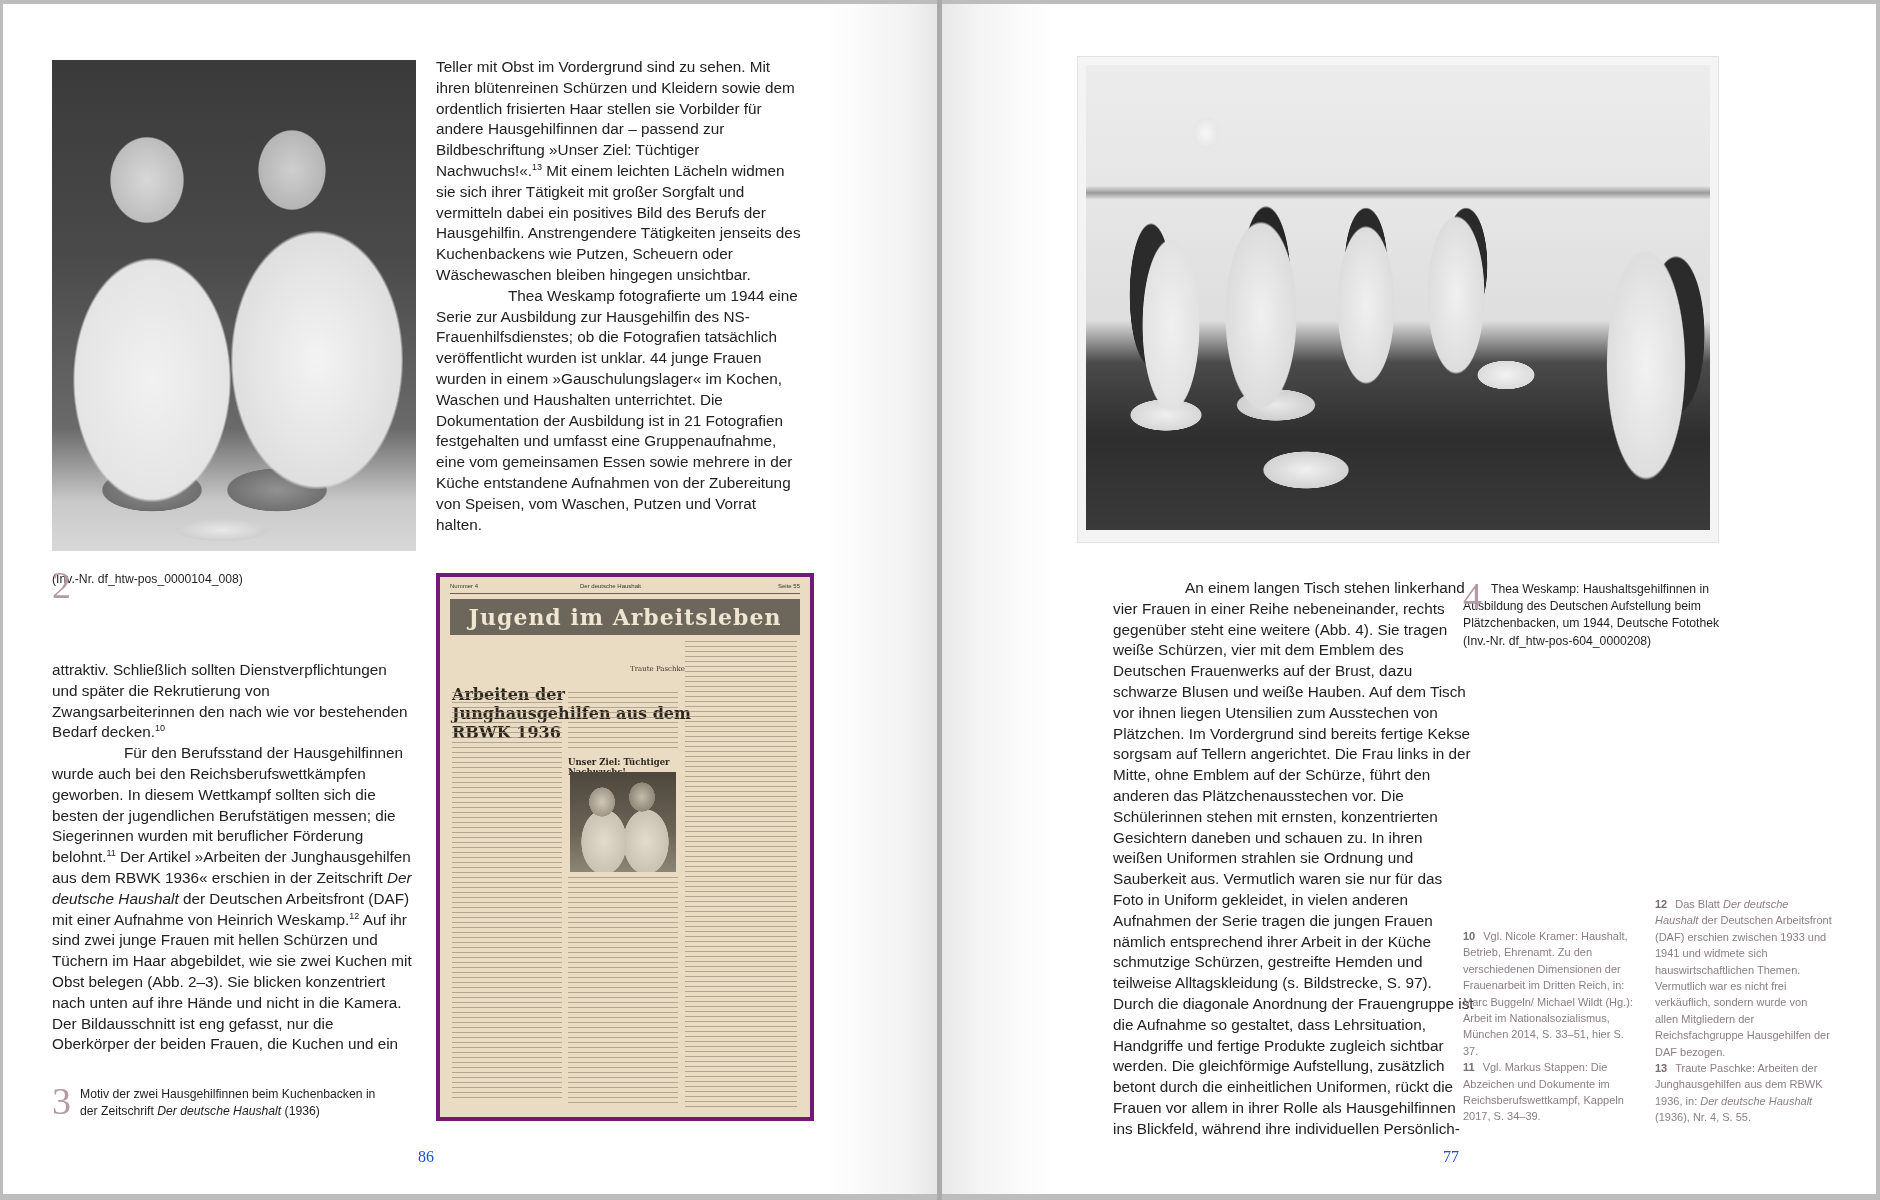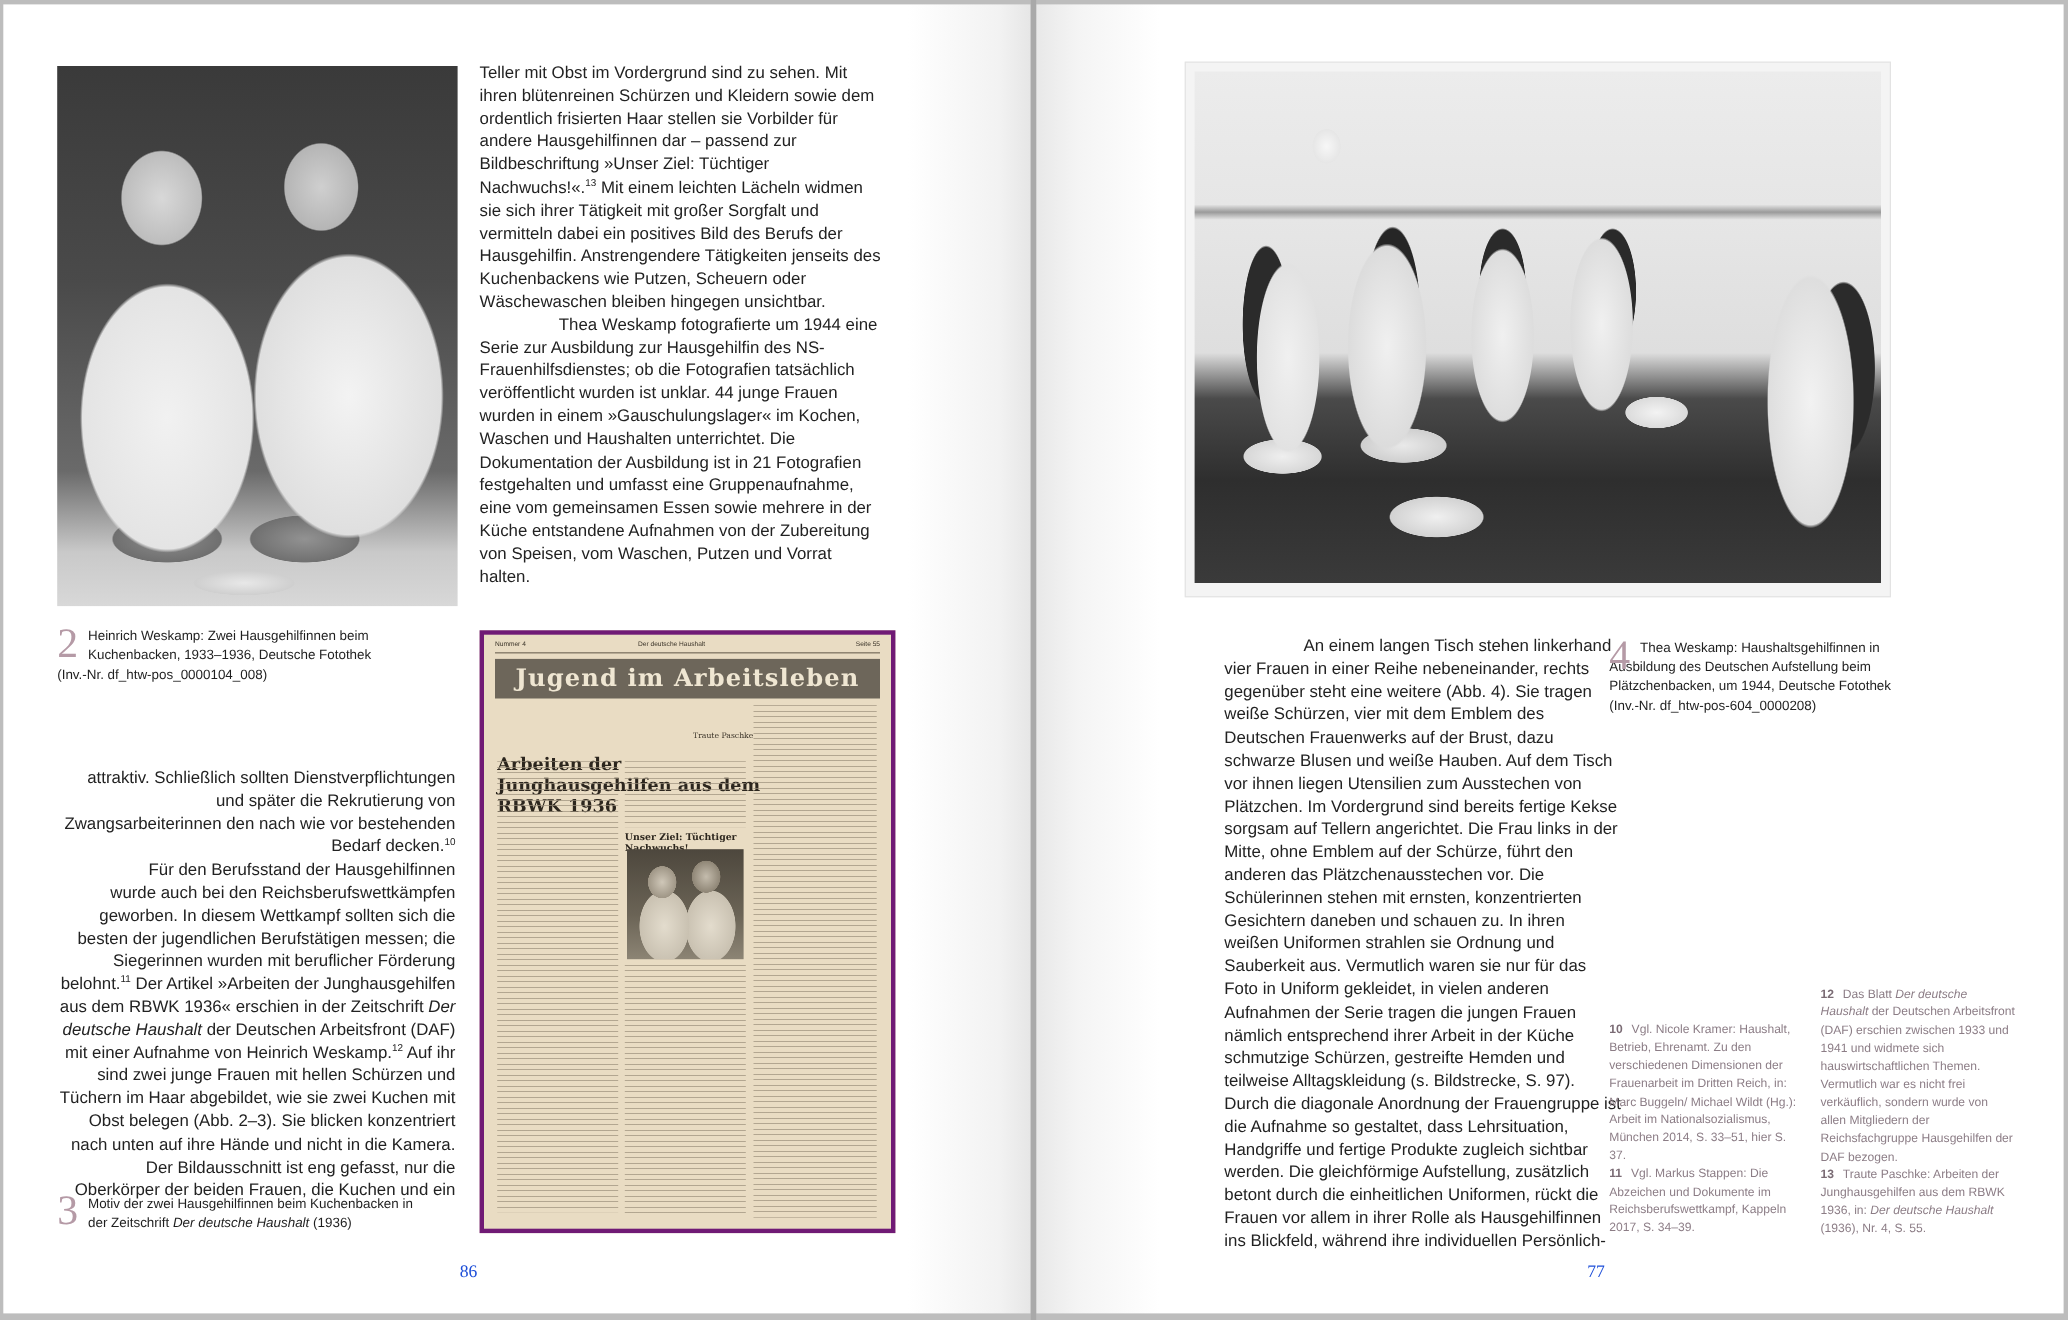--- a/index.html
+++ b/index.html
@@ -126,25 +126,24 @@
 
 <div class="photo photo-2" role="img" aria-label="Two young women in white aprons and headscarves baking cakes"></div>
 
 <div class="body-text" style="left:436px; top:57px; width:370px;">
   <p><span>Teller mit Obst im Vordergrund sind zu sehen. Mit ihren blütenreinen Schürzen und Kleidern sowie dem ordentlich frisierten Haar stellen sie Vorbilder für andere Hausgehilfinnen dar – passend zur Bildbeschriftung »Unser Ziel: Tüchtiger Nachwuchs!«.</span><sup>13</sup><span> Mit einem leichten Lächeln widmen sie sich ihrer Tätigkeit mit großer Sorgfalt und vermitteln dabei ein positives Bild des Berufs der Hausgehilfin. Anstrengendere Tätigkeiten jenseits des Kuchenbackens wie Putzen, Scheuern oder Wäschewaschen bleiben hingegen unsichtbar.</span></p>
   <p class="indent">Thea Weskamp fotografierte um 1944 eine Serie zur Ausbildung zur Hausgehilfin des NS-Frauenhilfsdienstes; ob die Fotografien tatsächlich veröffentlicht wurden ist unklar. 44 junge Frauen wurden in einem »Gauschulungslager« im Kochen, Waschen und Haushalten unterrichtet. Die Dokumentation der Ausbildung ist in 21 Fotografien festgehalten und umfasst eine Gruppenaufnahme, eine vom gemeinsamen Essen sowie mehrere in der Küche entstandene Aufnahmen von der Zubereitung von Speisen, vom Waschen, Putzen und Vorrat halten.</p>
 </div>
 
 <div class="caption" style="left:52px; top:570px; width:320px;">
   <span class="num">2</span>
-  <span class="txt">Heinrich Weskamp: Zwei Hausgehilfinnen beim Kuchenbacken, 1933–1936, Deutsche Fotothek</span>
   <span class="inv">(Inv.-Nr. df_htw-pos_0000104_008)</span>
 </div>
 
-<div class="body-text" style="left:52px; top:698px; width:362px;text-align:right;">
+<div class="body-text" style="left:52px; top:660px; width:362px;">
   <p><span>attraktiv. Schließlich sollten Dienstverpflichtungen und später die Rekrutierung von Zwangsarbeiterinnen den nach wie vor bestehenden Bedarf decken.</span><sup>10</sup></p>
   <p class="indent"><span>Für den Berufsstand der Hausgehilfinnen wurde auch bei den Reichsberufswettkämpfen geworben. In diesem Wettkampf sollten sich die besten der jugendlichen Berufstätigen messen; die Siegerinnen wurden mit beruflicher Förderung belohnt.</span><sup>11</sup><span> Der Artikel »Arbeiten der Junghausgehilfen aus dem RBWK 1936« erschien in der Zeitschrift </span><i>Der deutsche Haushalt</i><span> der Deutschen Arbeitsfront (DAF) mit einer Aufnahme von Heinrich Weskamp.</span><sup>12</sup><span> Auf ihr sind zwei junge Frauen mit hellen Schürzen und Tüchern im Haar abgebildet, wie sie zwei Kuchen mit Obst belegen (Abb. 2–3). Sie blicken konzentriert nach unten auf ihre Hände und nicht in die Kamera. Der Bildausschnitt ist eng gefasst, nur die Oberkörper der beiden Frauen, die Kuchen und ein</span></p>
 </div>
 
 <div class="newspaper">
   <div class="np-top">
     <span style="position:absolute;left:0;top:-2px;font-size:6px;color:#3a3328;">Nummer 4</span>
     <span style="position:absolute;left:130px;top:-2px;font-size:6px;color:#3a3328;">Der deutsche Haushalt</span>
     <span style="position:absolute;right:0;top:-2px;font-size:6px;color:#3a3328;">Seite 55</span>
   </div>

